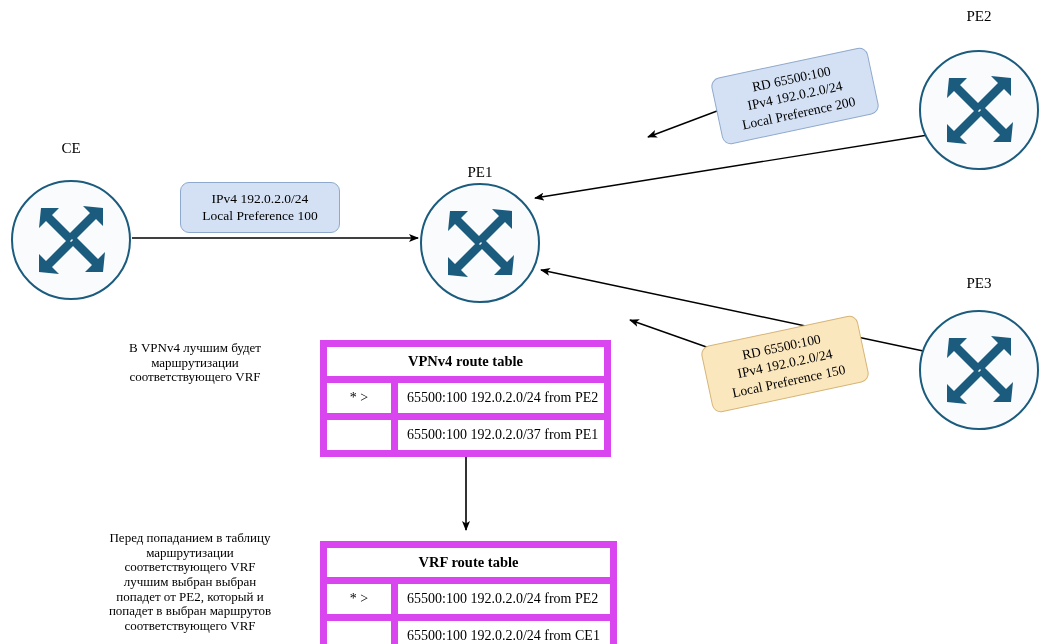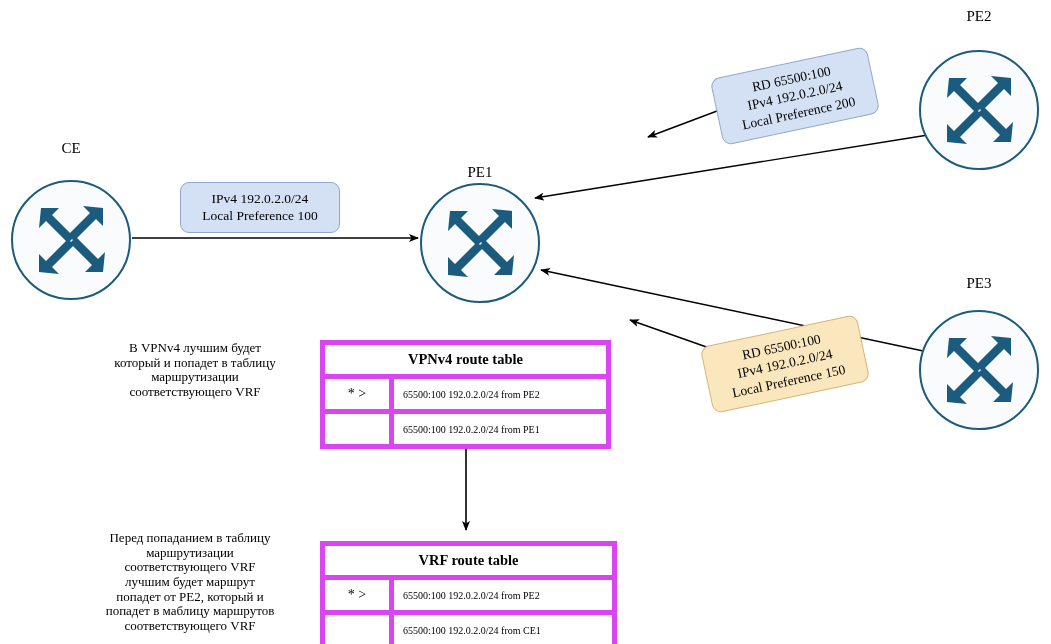--- a/index.html
+++ b/index.html
@@ -83,21 +83,21 @@
   }
 
   
   .route-table {
     position: absolute;
     border-collapse: collapse;
     background: #ffffff;
     font-family: "Liberation Serif", serif;
   }
   .route-table td, .route-table th {
-    border: 5px solid #d946ef;
+    border: 7px solid #d946ef;
     padding: 0;
     font-weight: normal;
     font-size: 14px;
     color: #000000;
   }
   .route-table .tbl-title {
     text-align: center;
     font-weight: bold;
     font-size: 14.5px;
     height: 29px;
@@ -105,21 +105,21 @@
   }
   .route-table .flag-cell {
     width: 64px;
     text-align: center;
     height: 30px;
     font-size: 14px;
   }
   .route-table .route-cell {
     padding-left: 9px;
     height: 30px;
-    font-size: 10px;
+    font-size: 14px;
     white-space: nowrap;
   }
 
   
   .annot {
     position: absolute;
     text-align: center;
     font-size: 13px;
     line-height: 1.13;
     font-family: "Liberation Serif", serif;
@@ -225,21 +225,21 @@
     <tbody>
       <tr>
         <td class="tbl-title" colspan="2">VPNv4 route table</td>
       </tr>
       <tr>
         <td class="flag-cell">* &gt;</td>
         <td class="route-cell">65500:100 192.0.2.0/24 from  PE2</td>
       </tr>
       <tr>
         <td class="flag-cell"></td>
-        <td class="route-cell">65500:100 192.0.2.0/24 from  PE1</td>
+        <td class="route-cell">65500:100 192.0.2.0/37 from  PE1</td>
       </tr>
     </tbody>
   </table>
 
   <table class="route-table" style="left:320px; top:541px; width:297px;">
     <tbody>
       <tr>
         <td class="tbl-title" colspan="2">VRF route  table</td>
       </tr>
       <tr>
@@ -248,28 +248,27 @@
       </tr>
       <tr>
         <td class="flag-cell"></td>
         <td class="route-cell">65500:100 192.0.2.0/24 from  CE1</td>
       </tr>
     </tbody>
   </table>
 
   <div class="annot" style="left:65px; top:341px; width:260px;">
     <div>В VPNv4 лучшим будет</div>
-    <div>который и попадет в таблицу</div>
     <div>маршрутизации</div>
     <div>соответствующего VRF</div>
   </div>
 
   <div class="annot" style="left:60px; top:531px; width:260px;">
     <div>Перед попаданием в таблицу</div>
     <div>маршрутизации</div>
     <div>соответствующего VRF</div>
-    <div>лучшим будет маршрут</div>
+    <div>лучшим выбран выбран</div>
     <div>попадет от PE2, который и</div>
-    <div>попадет в маблицу маршрутов</div>
+    <div>попадет в выбран маршрутов</div>
     <div>соответствующего VRF</div>
   </div>
 
 </div>
 
 </body></html>

